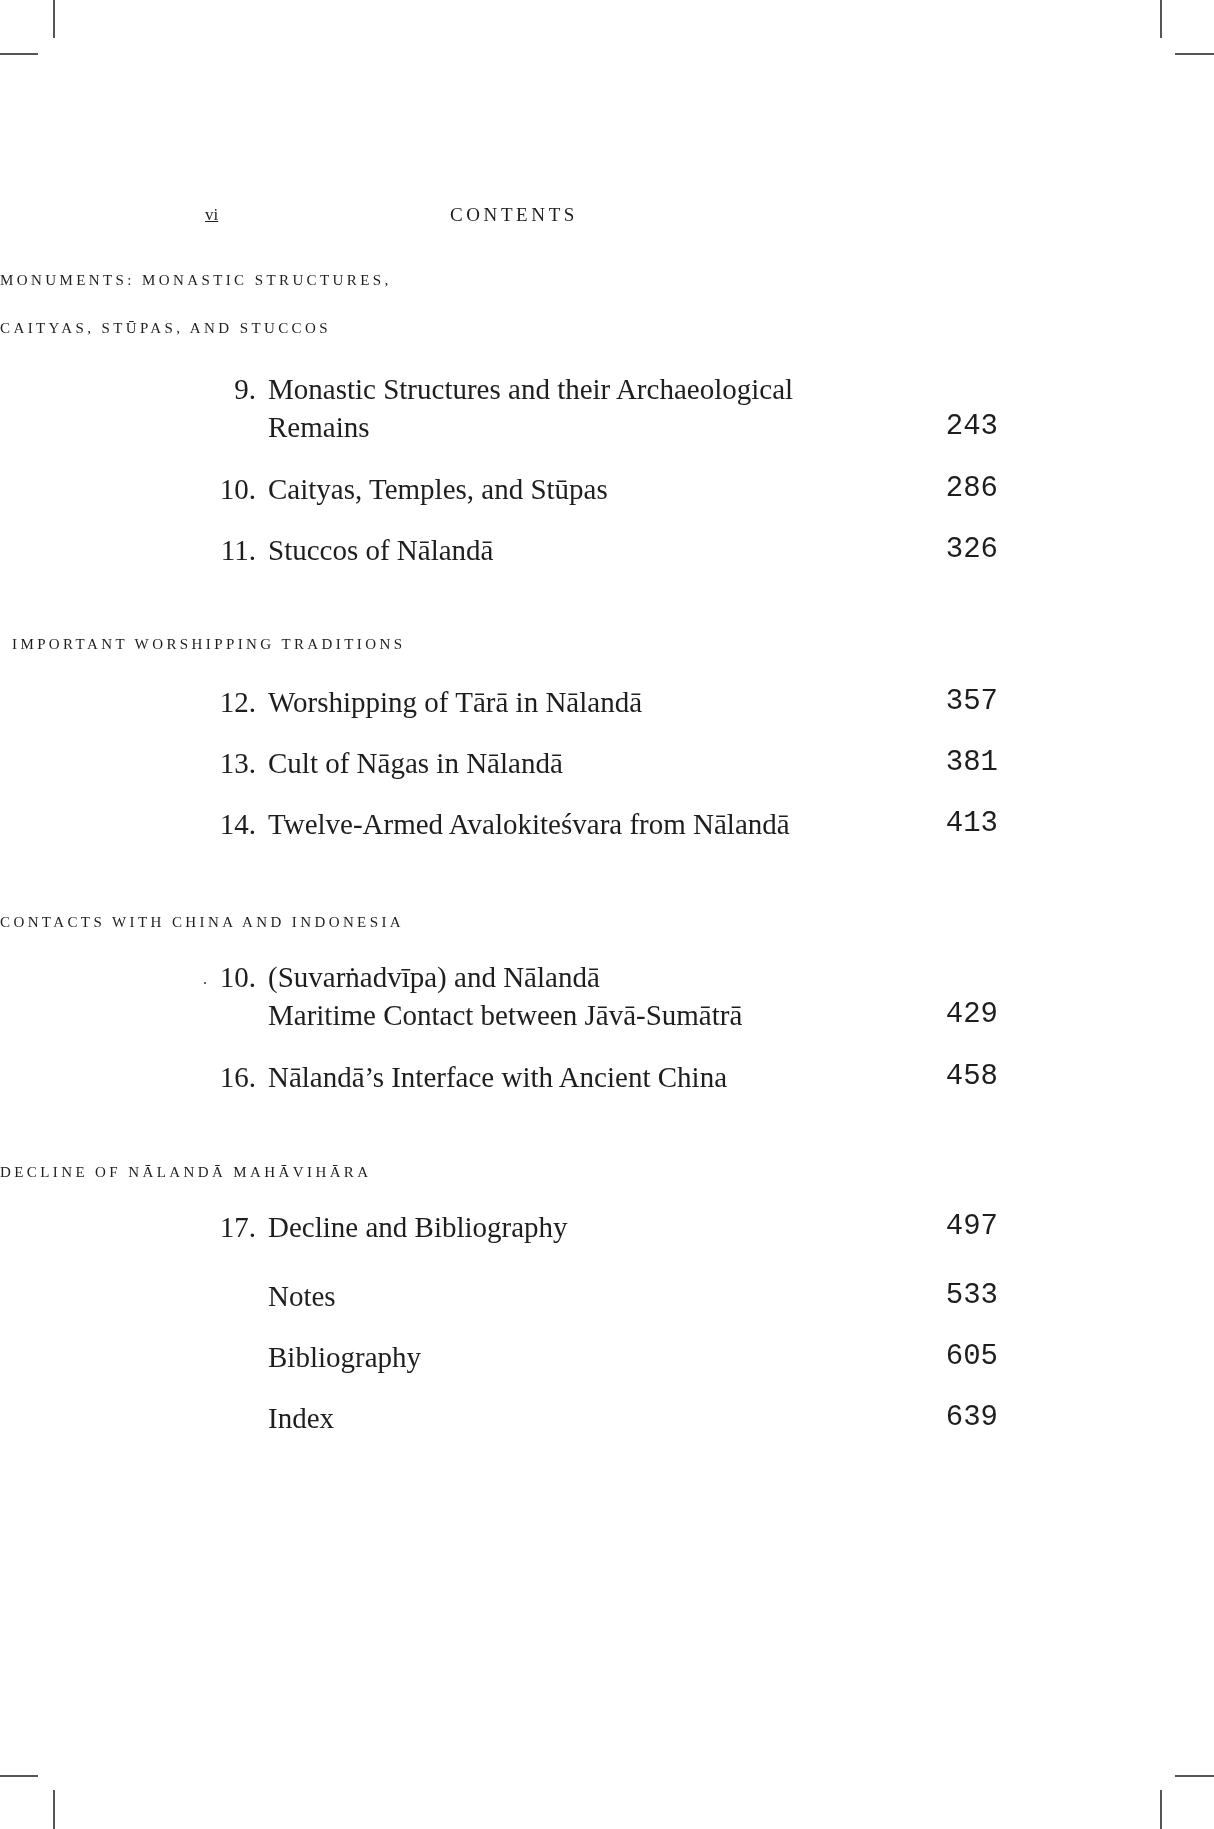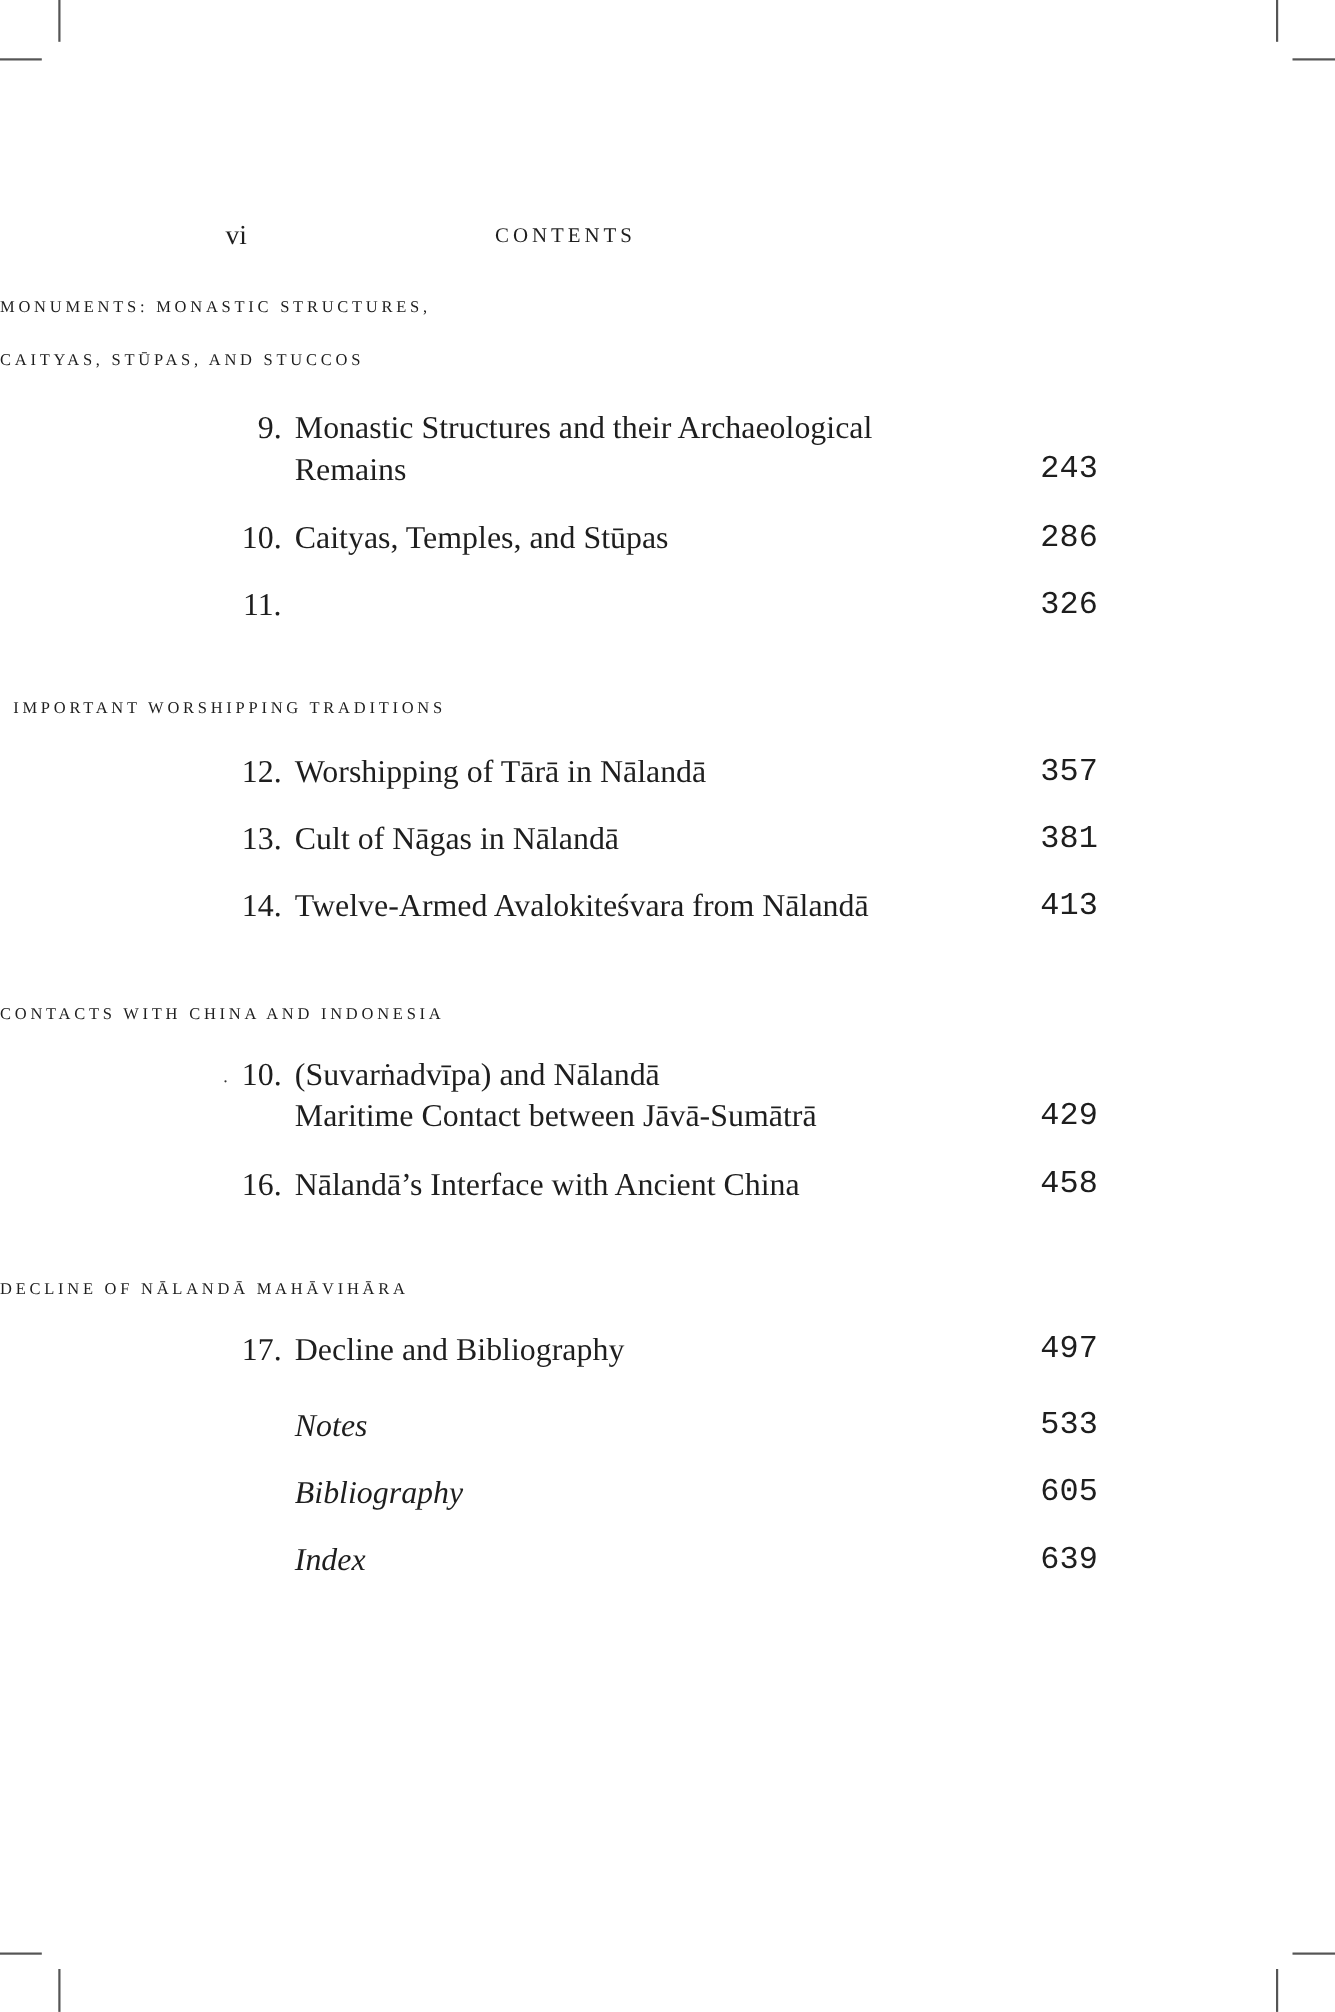--- a/index.html
+++ b/index.html
@@ -1,30 +1,30 @@
 <!DOCTYPE html>
 <html><head>
 <meta charset="utf-8">
 <style>
   html, body { margin: 0; padding: 0; background: #ffffff; }
   body { width: 1214px; height: 1829px; position: relative; overflow: hidden;
          font-family: "Liberation Serif", "DejaVu Serif", serif; color: #1e1e1e; }
   .crop { position: absolute; background: #555; }
-  .page-number { position: absolute; left: 205px; top: 200px; font-size: 25px; line-height: 30px; }
+  .page-number { position: absolute; left: 205px; top: 200px; font-size: 17px; line-height: 30px; text-decoration: underline; }
   .running-head { position: absolute; left: 0; width: 1024px; top: 204px; text-align: center;
                   font-size: 19px; letter-spacing: 3.6px; text-transform: uppercase;
                   padding-left: 2px; box-sizing: border-box; }
   .rh-inner { display: inline-block; transform: translateX(1px); }
   .section { position: absolute; left: 0; width: 1030px; text-align: left;
              font-size: 15px; letter-spacing: 3.4px; line-height: 48px; }
   .entry { position: absolute; left: 190px; width: 808px; font-size: 29px; line-height: 38px; }
   .entry .num { position: absolute; left: 0; width: 66px; text-align: right; }
   .entry .title { position: absolute; left: 78px; width: 620px; }
   .entry .pg { position: absolute; right: 0; text-align: right; font-family: Liberation Mono, monospace; }
-  .entry.backmatter .title { font-style: italic; }
+  .entry.backmatter .title { }
   .stray-dot { position: absolute; left: 204px; top: 982px; width: 2px; height: 2px; background: #333; border-radius: 1px; }
 </style>
 </head>
 <body>
 
 <div class="crop" style="left:53px;top:0;width:1.5px;height:38px;"></div>
 <div class="crop" style="left:0;top:53px;width:38px;height:1.5px;"></div>
 <div class="crop" style="left:1160px;top:0;width:1.5px;height:38px;"></div>
 <div class="crop" style="left:1175px;top:53px;width:39px;height:1.5px;"></div>
 <div class="crop" style="left:0;top:1775px;width:38px;height:1.5px;"></div>
@@ -50,20 +50,21 @@
 </div>
 
 <div class="entry" style="top:470px;height:38px;">
   <span class="num">10.</span>
   <span class="title">Caityas, Temples, and Stūpas</span>
   <span class="pg">286</span>
 </div>
 
 <div class="entry" style="top:531px;height:38px;">
   <span class="num">11.</span>
+  <span class="title">Stuccos of Nālandā</span>
   <span class="pg">326</span>
 </div>
 
 <div class="section" style="top:620px;padding-left:12px;">
   <div>IMPORTANT WORSHIPPING TRADITIONS</div>
 </div>
 
 <div class="entry" style="top:683px;height:38px;">
   <span class="num">12.</span>
   <span class="title">Worshipping of Tārā in Nālandā</span>

